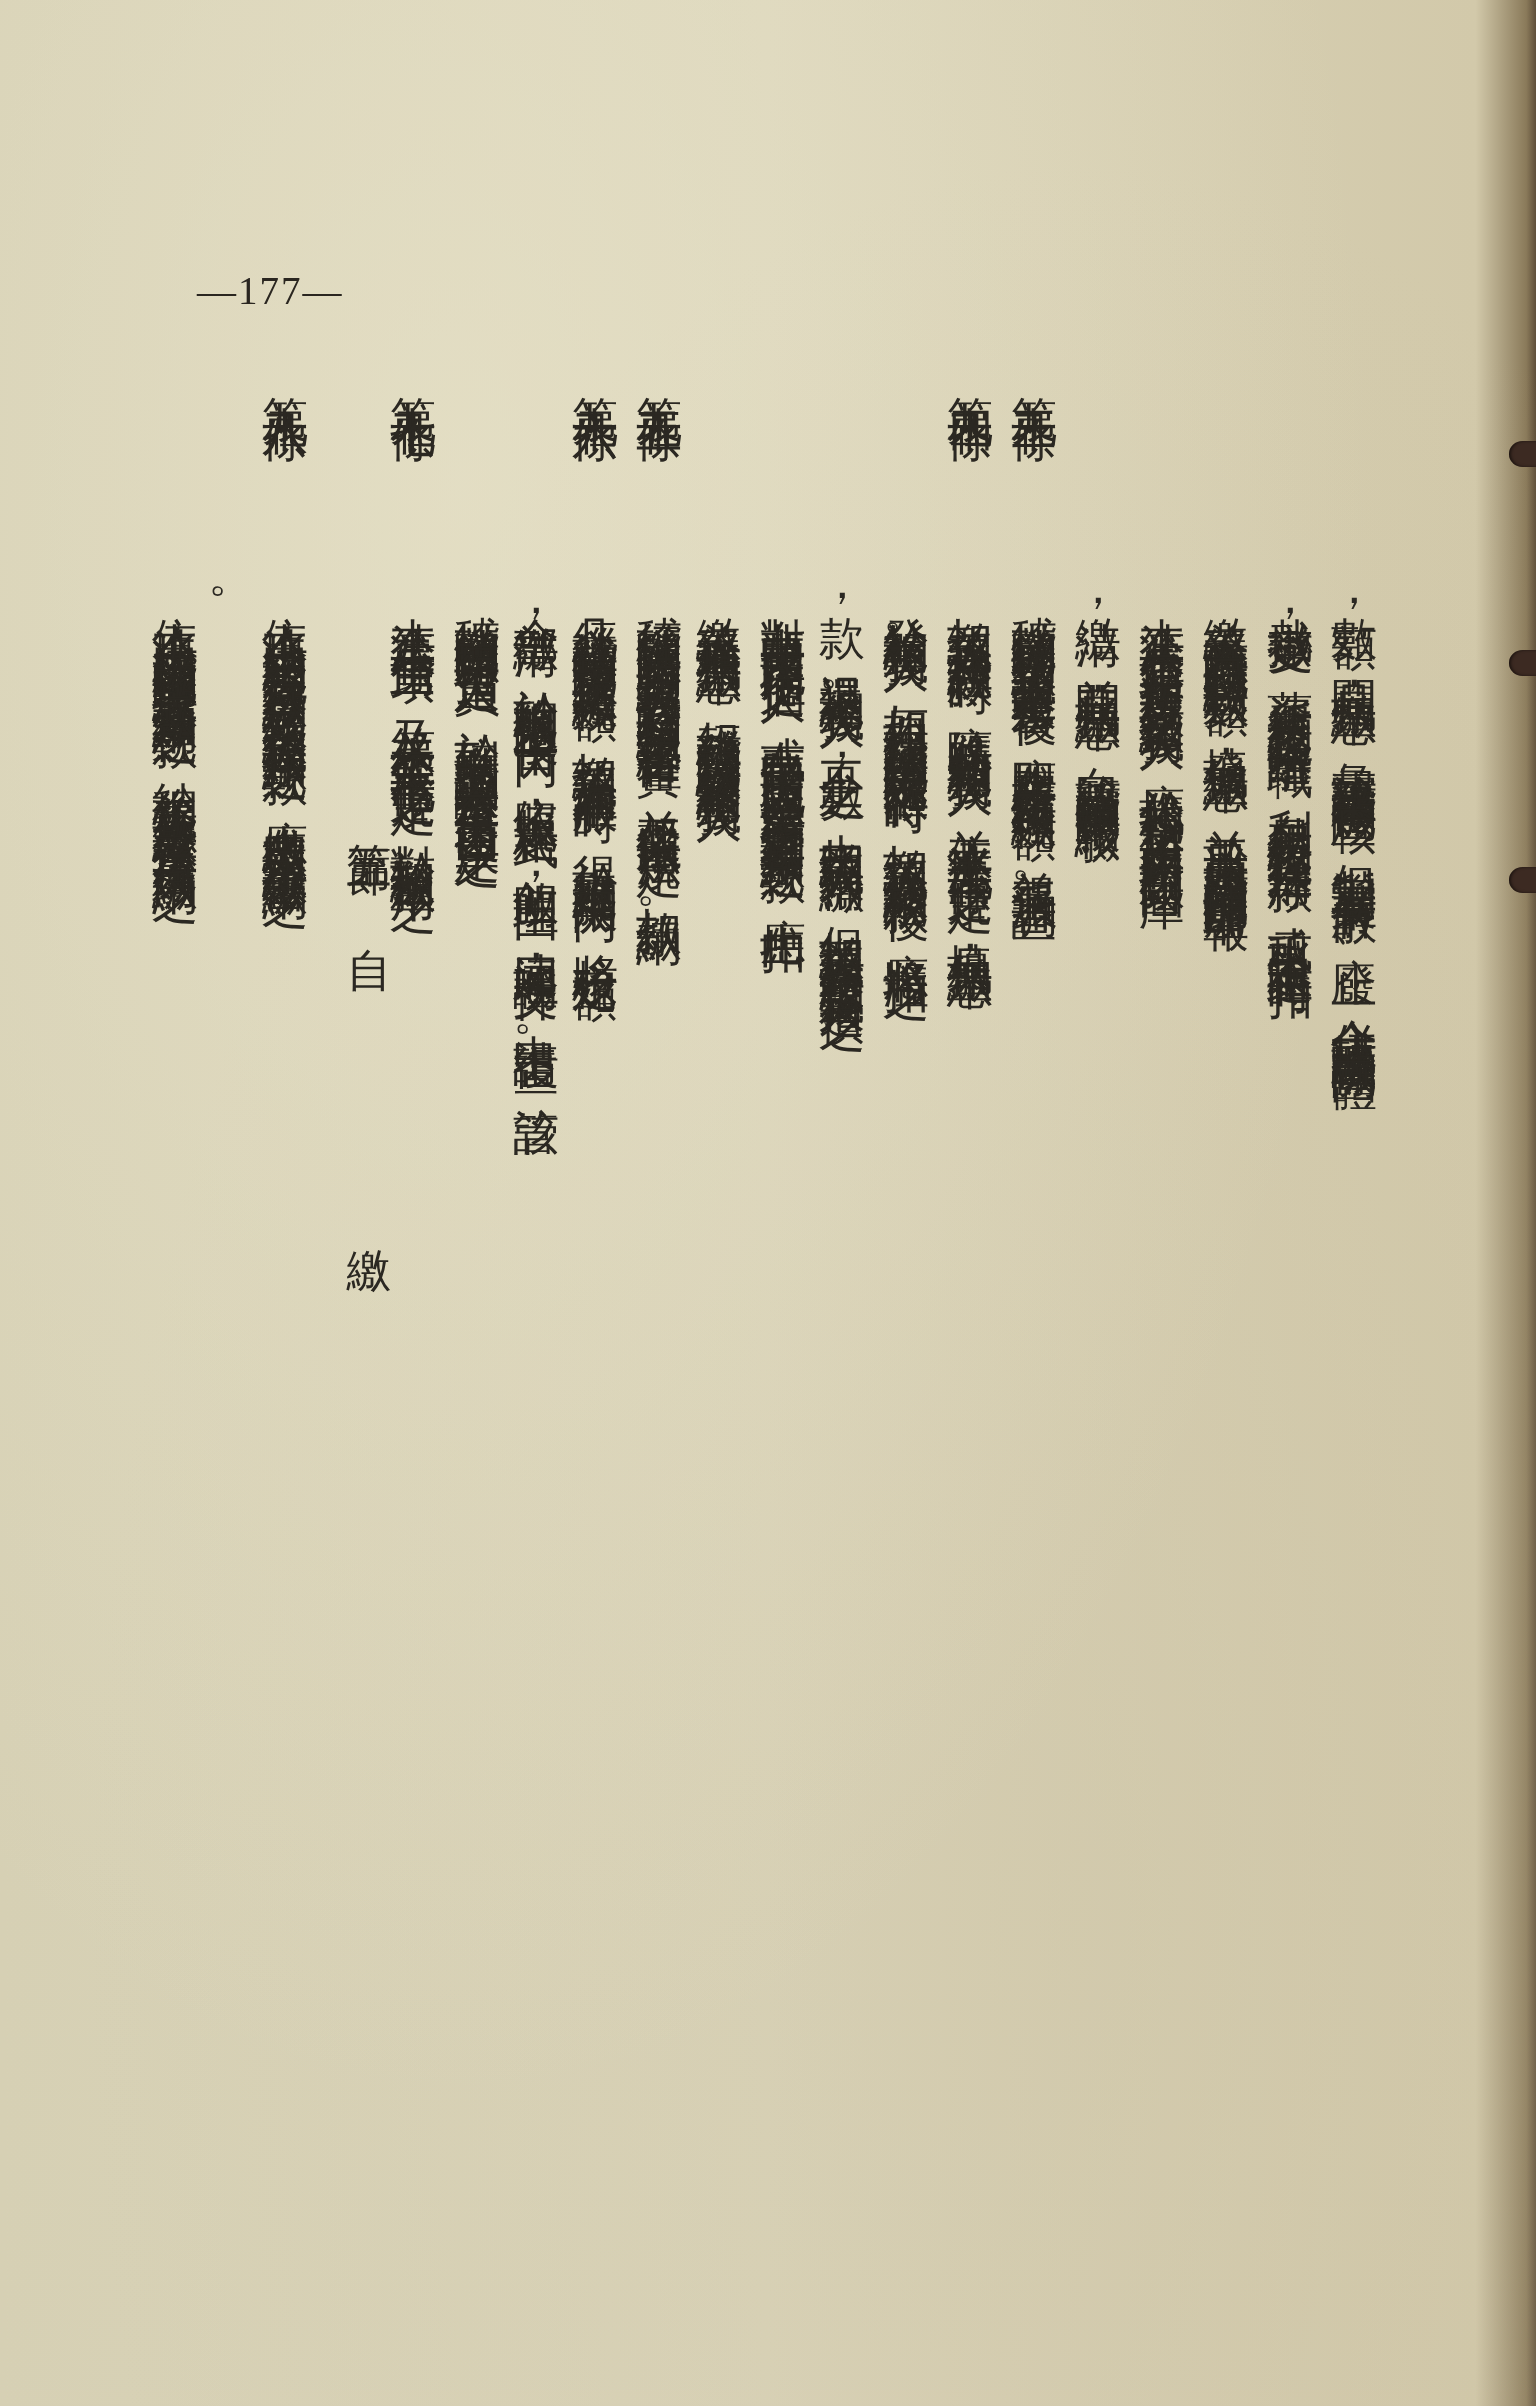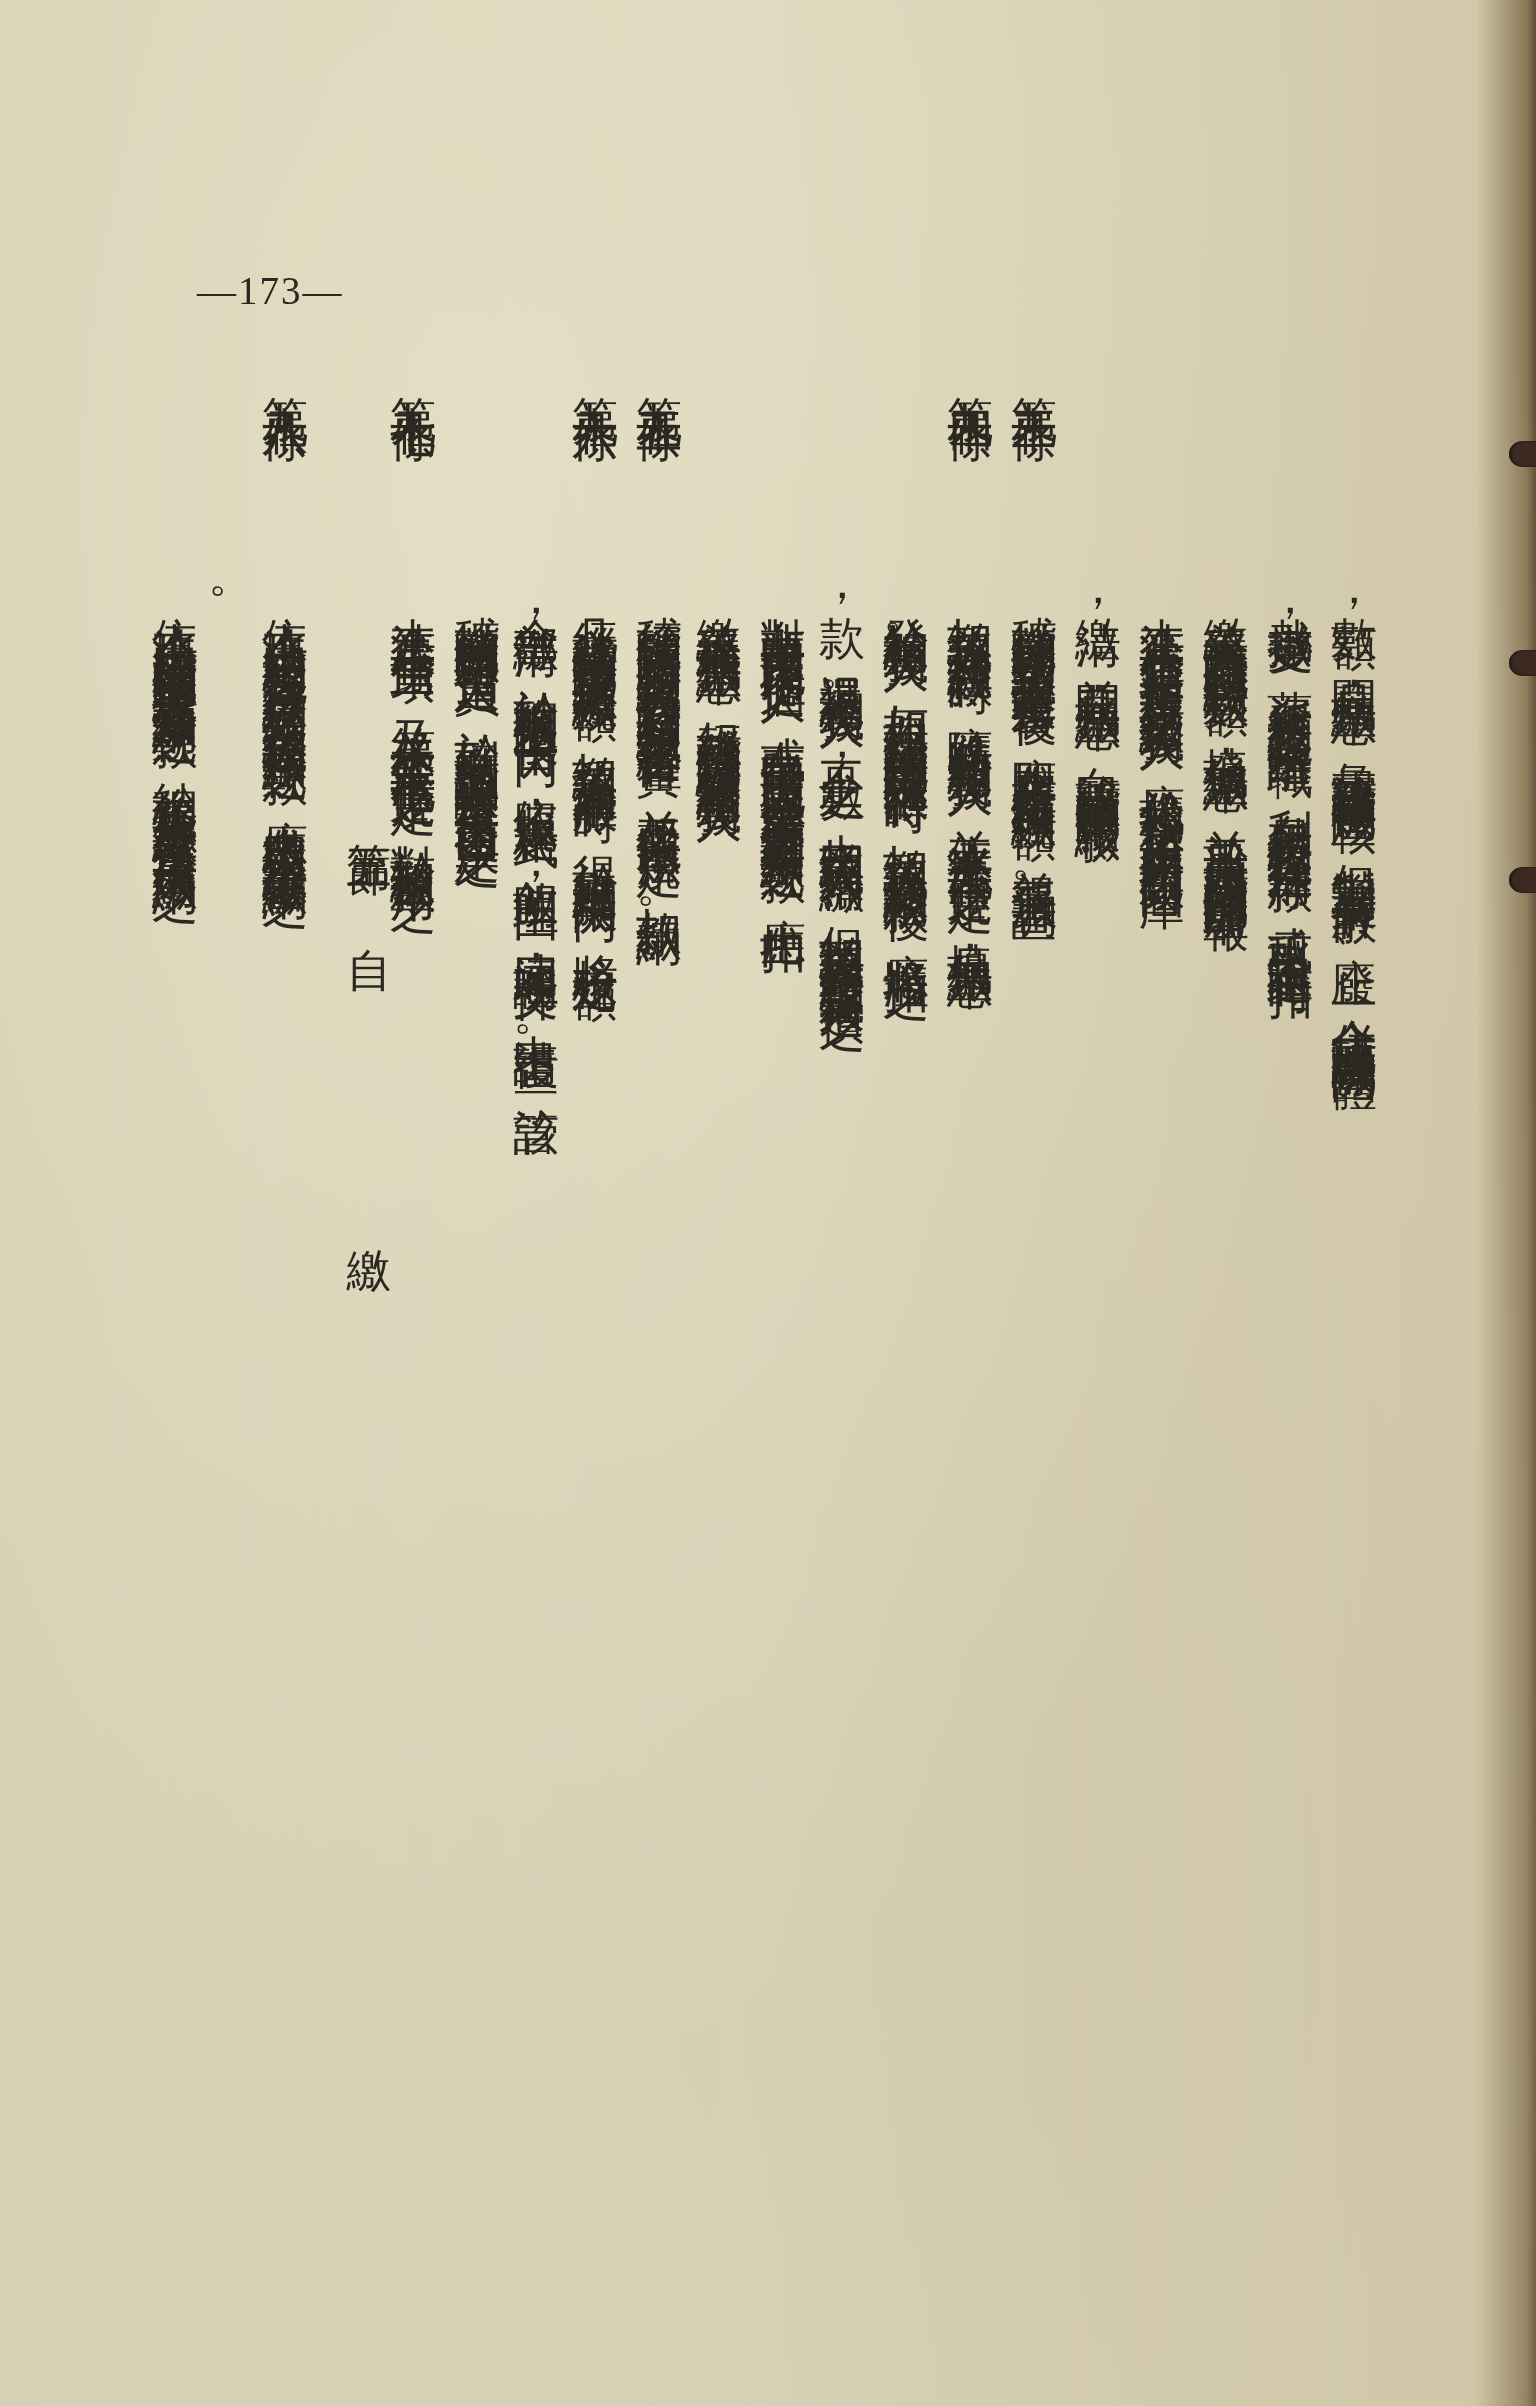--- a/index.html
+++ b/index.html
@@ -34,21 +34,21 @@
     position: absolute; right: 0; width: 27.6px; height: 25.6px;
     background: #3c2a22; border-radius: 50% 0 0 50%;
     box-shadow: inset 2px 0 3px rgba(0,0,0,0.5);
   }
 </style>
 </head>
 <body>
 
 <div class="page">
 
-  <div class="page-number">—173—</div>
+  <div class="page-number">—177—</div>
 
   <div class="col" style="left:1325px">數額，開具扣繳憑單，彙報該管稽徵機關查核。但營利事業有解散、廢止、合併或轉讓或機關團體</div>
   <div class="col" style="left:1261px">裁撤變更，薪資所得納稅義務人中途離職，利息所得納稅義務人提清存款，或承租人中途退租時扣</div>
   <div class="col" style="left:1197px">繳義務人應隨時就已扣繳稅款數額，填發扣繳憑單，並於十日內向該管稽徵機關辦理申報。</div>
   <div class="col" style="left:1133px">本法第八十八條第二項各類所得稅款之扣繳義務人，應於代扣稅款之日起十日內將所扣稅款向國庫</div>
   <div class="col" style="left:1069px">繳清，並開具扣繳憑單，向該管稽徵機關申報核驗。</div>
 
   <div class="col label" style="left:1005px">第九十三條</div>
   <div class="col" style="left:1005px">稽徵機關接到扣繳義務人之申報書表後，應即審核所得額及扣繳稅額，並得派員調查。</div>
 

